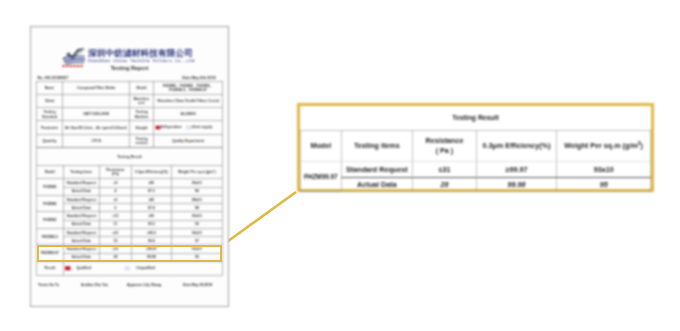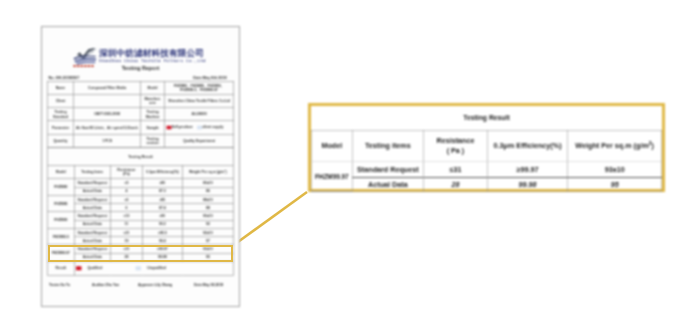--- a/index.html
+++ b/index.html
@@ -1,17 +1,17 @@
 <!DOCTYPE html>
 <html><head>
 <meta charset="utf-8">
 <style>
   html,body{margin:0;padding:0;}
   body{width:680px;height:331px;background:#ffffff;font-family:"Liberation Sans",sans-serif;overflow:hidden;position:relative;}
-  #stage{position:absolute;left:11px;top:0;width:628px;height:331px;}
+  #stage{position:absolute;left:0;top:0;width:628px;height:331px;}
 
   
   #docwrap{position:absolute;left:30px;top:26px;width:199px;height:281px;
        filter:blur(0.95px);}
   #doc{position:absolute;left:0;top:0;width:398px;height:562px;background:#fdfdfd;
        border:2px solid #a2a2a2;box-sizing:border-box;
        transform:scale(0.5);transform-origin:0 0;}
 
   .hdr{position:absolute;left:61px;top:41px;display:flex;align-items:flex-start;}
   .logo{width:48px;height:38px;position:relative;margin-right:5px;margin-top:1px;flex:none;}

